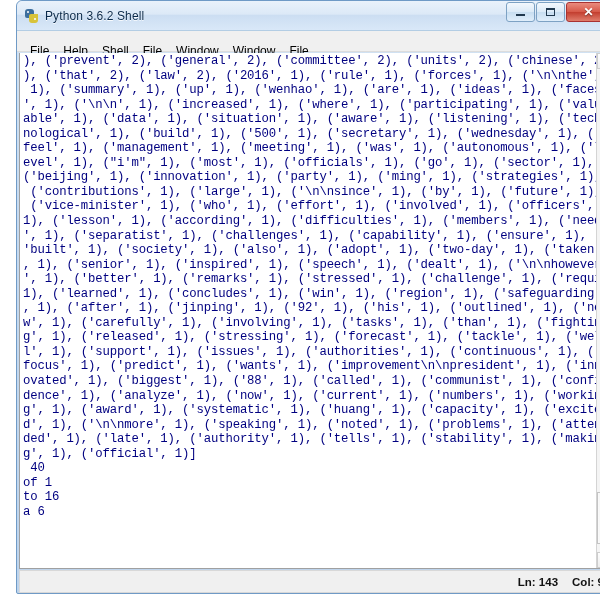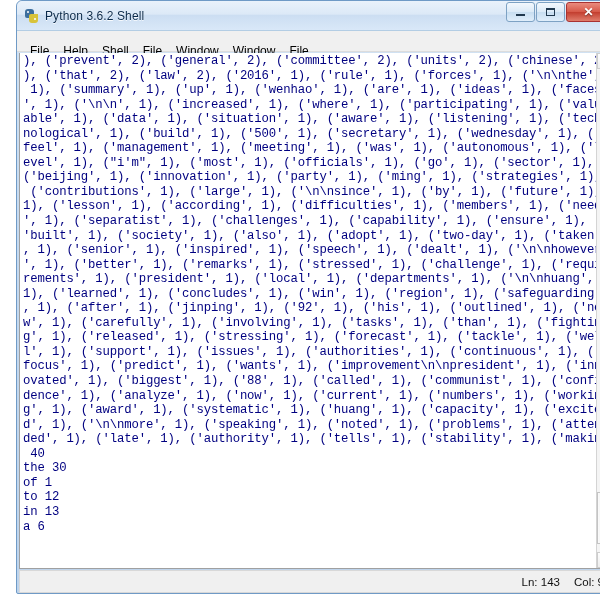--- a/index.html
+++ b/index.html
@@ -231,20 +231,21 @@
     display: flex;
     align-items: center;
     justify-content: flex-end;
     padding-right: 8px;
     gap: 14px;
   }
   .status-text {
     font-size: 11.5px;
     color: #111111;
     white-space: nowrap;
+    font-weight: bold;
   }
 </style>
 </head>
 <body>
 
 <div class="window">
 
   <div class="titlebar">
     <div class="title-icon">
       <div class="py-top"></div>
@@ -283,42 +284,41 @@
           <div class="shell-text">), ('prevent', 2), ('general', 2), ('committee', 2), ('units', 2), ('chinese', 2</div>
           <div class="shell-text">), ('that', 2), ('law', 2), ('2016', 1), ('rule', 1), ('forces', 1), ('\n\nthe',</div>
           <div class="shell-text"> 1), ('summary', 1), ('up', 1), ('wenhao', 1), ('are', 1), ('ideas', 1), ('faces</div>
           <div class="shell-text">', 1), ('\n\n', 1), ('increased', 1), ('where', 1), ('participating', 1), ('valu</div>
           <div class="shell-text">able', 1), ('data', 1), ('situation', 1), ('aware', 1), ('listening', 1), ('tech</div>
           <div class="shell-text">nological', 1), ('build', 1), ('500', 1), ('secretary', 1), ('wednesday', 1), ('</div>
           <div class="shell-text">feel', 1), ('management', 1), ('meeting', 1), ('was', 1), ('autonomous', 1), ('l</div>
           <div class="shell-text">evel', 1), ("i'm", 1), ('most', 1), ('officials', 1), ('go', 1), ('sector', 1),</div>
           <div class="shell-text">('beijing', 1), ('innovation', 1), ('party', 1), ('ming', 1), ('strategies', 1),</div>
           <div class="shell-text"> ('contributions', 1), ('large', 1), ('\n\nsince', 1), ('by', 1), ('future', 1),</div>
+          <div class="shell-text"> ('vice-minister', 1), ('who', 1), ('effort', 1), ('involved', 1), ('officers',</div>
           <div class="shell-text">1), ('lesson', 1), ('according', 1), ('difficulties', 1), ('members', 1), ('need</div>
           <div class="shell-text">', 1), ('separatist', 1), ('challenges', 1), ('capability', 1), ('ensure', 1), (</div>
           <div class="shell-text">'built', 1), ('society', 1), ('also', 1), ('adopt', 1), ('two-day', 1), ('taken'</div>
           <div class="shell-text">, 1), ('senior', 1), ('inspired', 1), ('speech', 1), ('dealt', 1), ('\n\nhowever</div>
           <div class="shell-text">', 1), ('better', 1), ('remarks', 1), ('stressed', 1), ('challenge', 1), ('requi</div>
-          <div class="shell-text">rements', 1), ('president', 1), ('local', 1), ('departments', 1), ('\n\nhuang',</div>
           <div class="shell-text">1), ('learned', 1), ('concludes', 1), ('win', 1), ('region', 1), ('safeguarding'</div>
           <div class="shell-text">, 1), ('after', 1), ('jinping', 1), ('92', 1), ('his', 1), ('outlined', 1), ('ne</div>
           <div class="shell-text">w', 1), ('carefully', 1), ('involving', 1), ('tasks', 1), ('than', 1), ('fightin</div>
           <div class="shell-text">g', 1), ('released', 1), ('stressing', 1), ('forecast', 1), ('tackle', 1), ('wel</div>
           <div class="shell-text">l', 1), ('support', 1), ('issues', 1), ('authorities', 1), ('continuous', 1), ('</div>
           <div class="shell-text">focus', 1), ('predict', 1), ('wants', 1), ('improvement\n\npresident', 1), ('inn</div>
           <div class="shell-text">ovated', 1), ('biggest', 1), ('88', 1), ('called', 1), ('communist', 1), ('confi</div>
           <div class="shell-text">dence', 1), ('analyze', 1), ('now', 1), ('current', 1), ('numbers', 1), ('workin</div>
           <div class="shell-text">g', 1), ('award', 1), ('systematic', 1), ('huang', 1), ('capacity', 1), ('excite</div>
           <div class="shell-text">d', 1), ('\n\nmore', 1), ('speaking', 1), ('noted', 1), ('problems', 1), ('atten</div>
           <div class="shell-text">ded', 1), ('late', 1), ('authority', 1), ('tells', 1), ('stability', 1), ('makin</div>
+          <div class="shell-text">g', 1), ('official', 1)]</div>
           <div class="shell-text"> 40</div>
-          <div class="shell-text">the 30</div>
           <div class="shell-text">of 1</div>
-          <div class="shell-text">to 12</div>
-          <div class="shell-text">in 13</div>
+          <div class="shell-text">to 16</div>
           <div class="shell-text">a 6</div>
         </div>
 
     </div>
 
     <div class="vscroll">
       <div class="sb-arrow up">
         <div class="tri up"></div>
       </div>
       <div class="sb-track">

